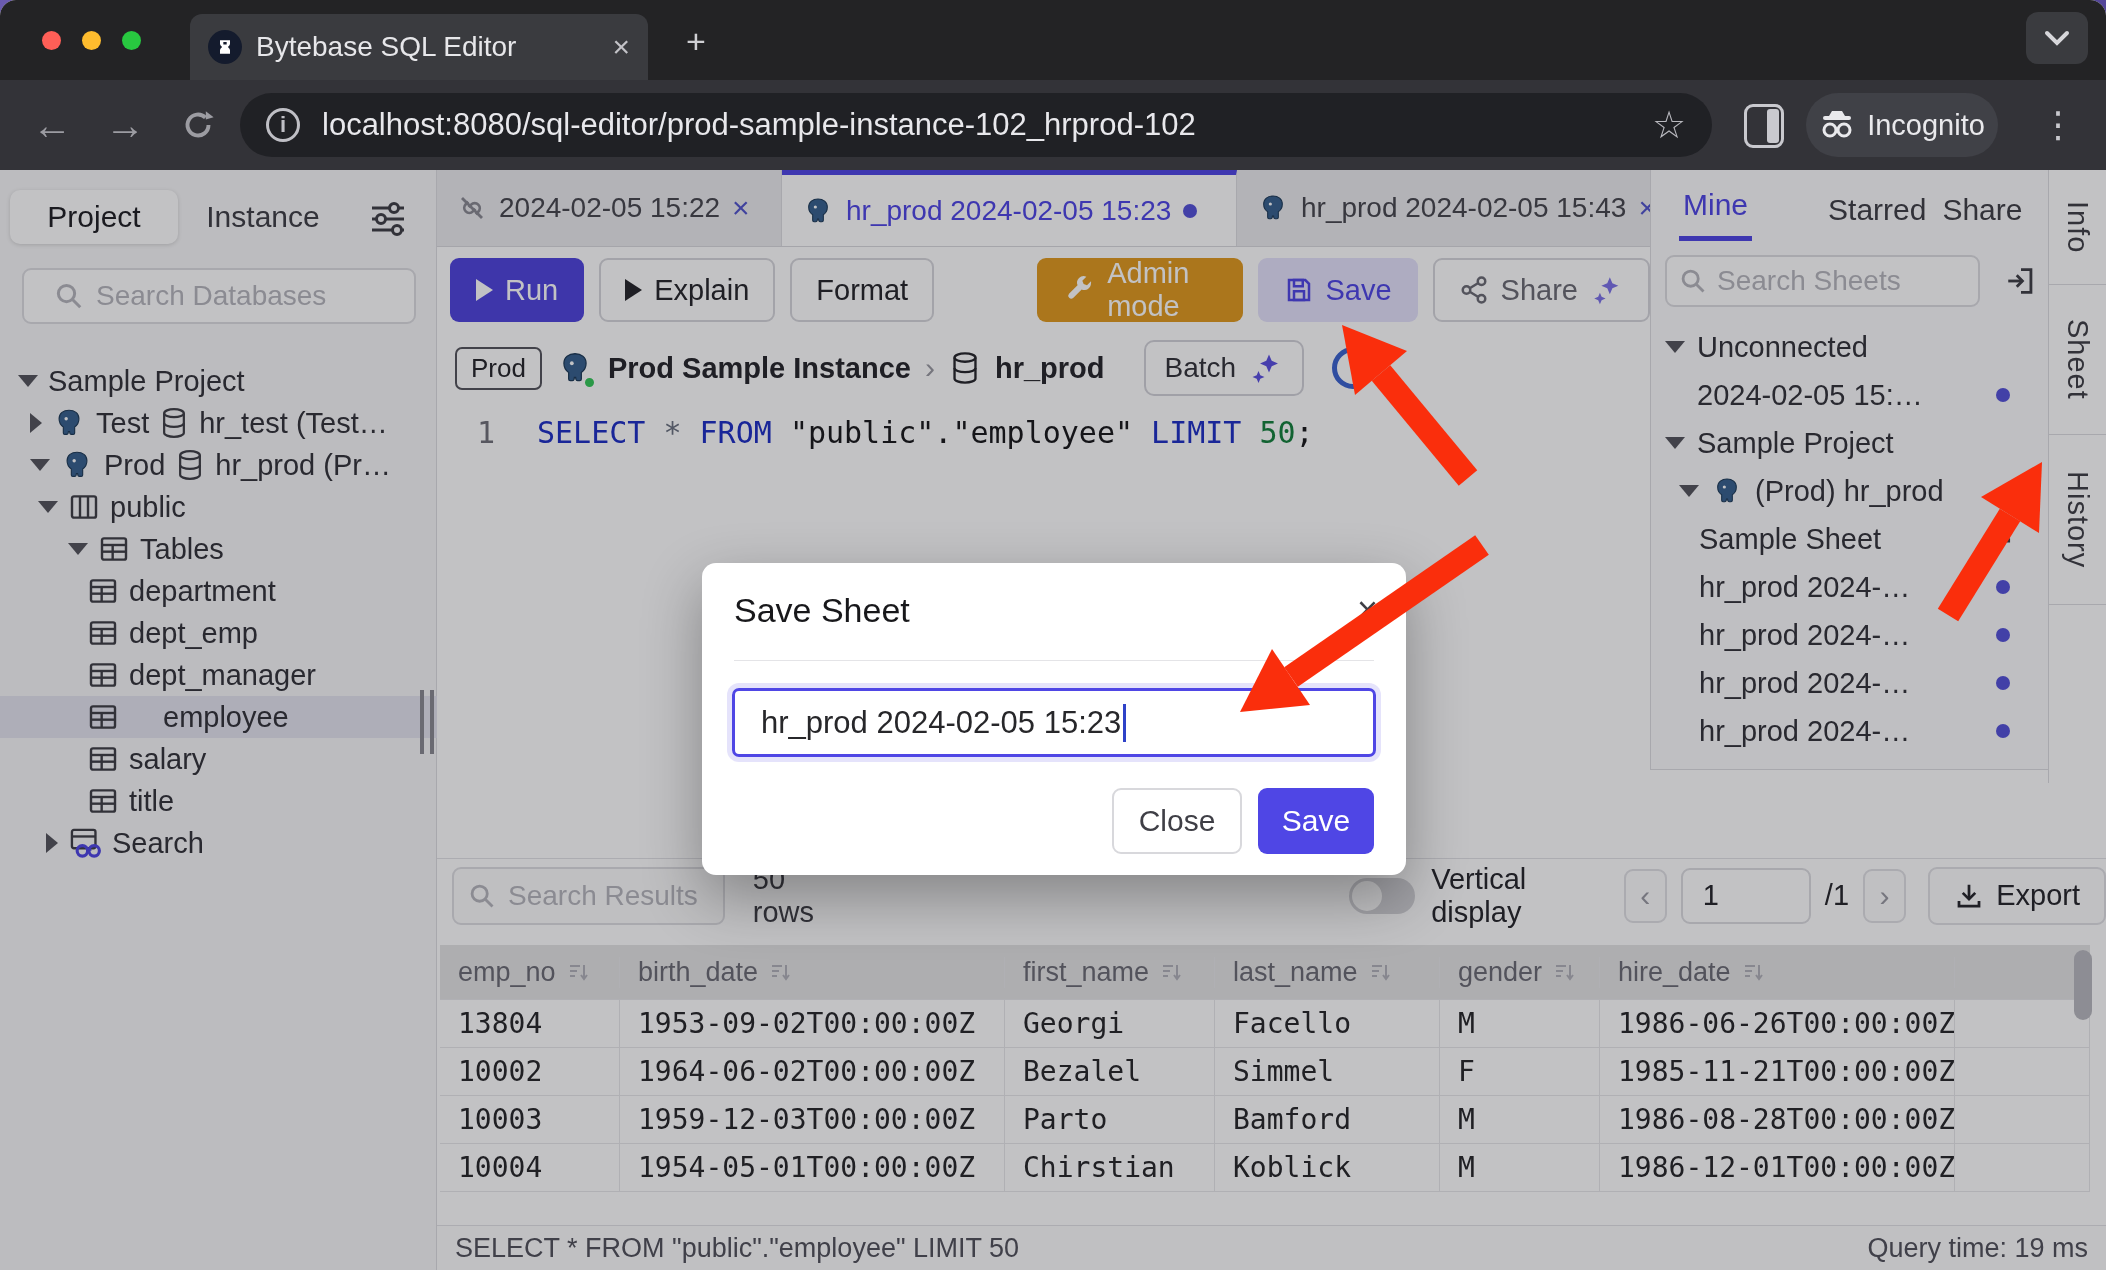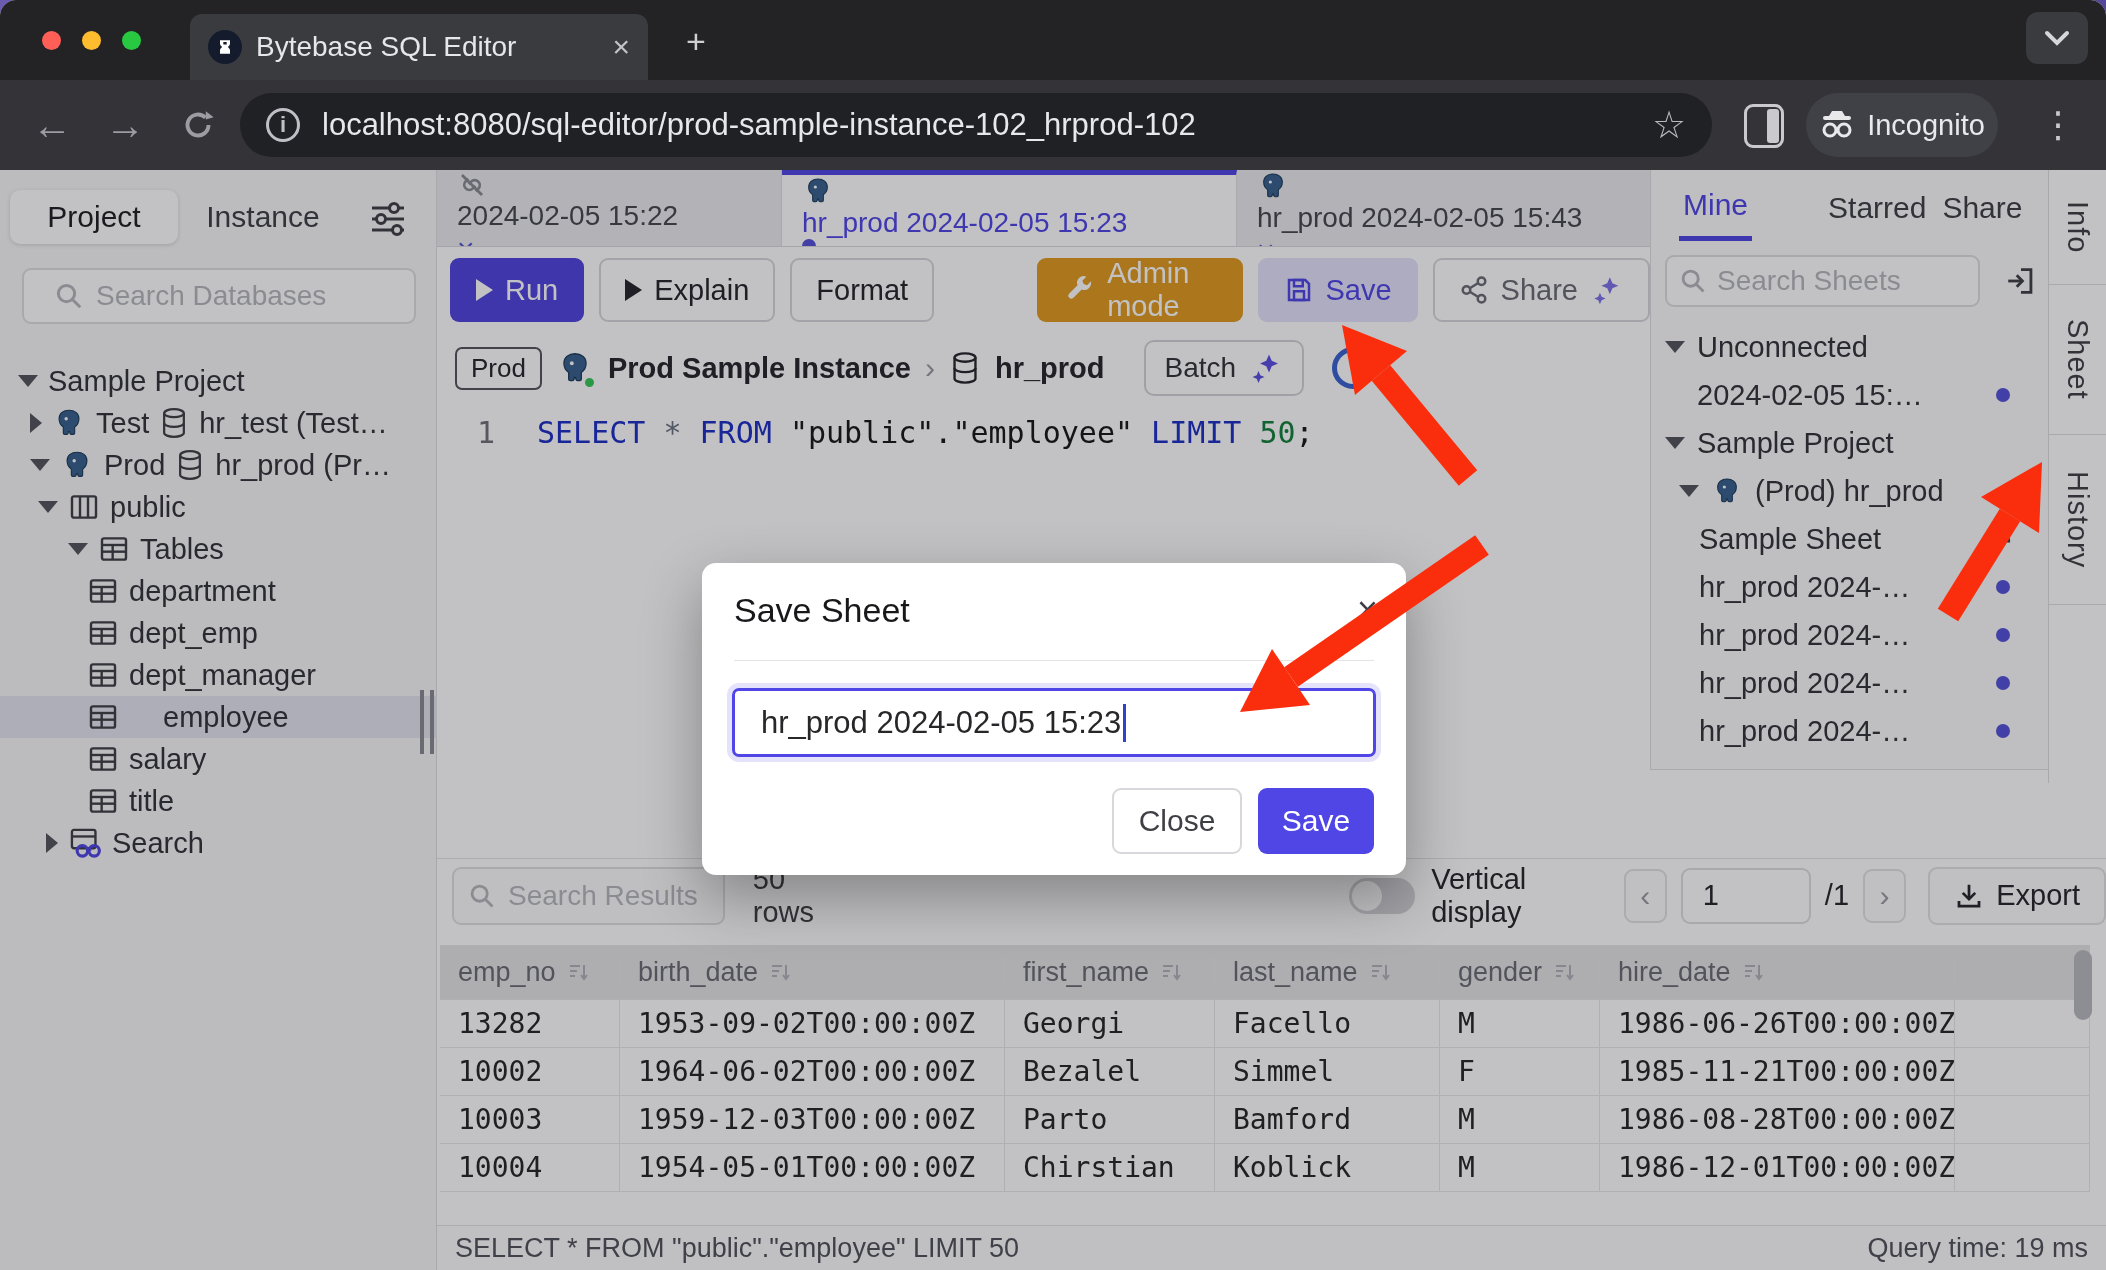--- a/index.html
+++ b/index.html
@@ -52,22 +52,22 @@
   .trow { height:42px; display:flex; align-items:center; gap:10px; font-size:29px; color:#33333a; white-space:nowrap; overflow:hidden; }
   .trow.sel { background:#e4e4ef;gap:44px; }
   .tri { width:0; height:0; flex:0 0 auto; }
   .tri.down { border-left:10px solid transparent; border-right:10px solid transparent; border-top:12px solid #55555c; }
   .tri.right { border-top:10px solid transparent; border-bottom:10px solid transparent; border-left:12px solid #55555c; }
   .db2 { color:#3f3f46; }
 
   
   .sheetbar { position:absolute; left:437px; top:0; width:1669px; height:77px; background:#ebebee; border-bottom:1px solid #d8d8dc;
               display:flex; align-items:stretch; }
-  .stab { display:flex; padding:0 20px; border-right:1px solid #dcdce0; font-size:28px; color:#47474e;
-          white-space:nowrap; overflow:hidden;flex-direction:column; }
+  .stab { display:flex; align-items:center; gap:12px; padding:0 20px; border-right:1px solid #dcdce0; font-size:28px; color:#47474e;
+          white-space:nowrap; overflow:hidden; }
   .stab.active { background:#fff; border-top:5px solid #4f46e5; color:#4f46e5; }
   .stab .x { color:#5255cc; font-size:30px; }
   .dot { width:14px; height:14px; border-radius:50%; background:#5552d8; flex:0 0 auto; }
   .plus-tab { display:flex; align-items:center; padding:0 16px; font-size:36px; color:#55555c; }
   .avatar { position:absolute; right:14px; top:15px; width:47px; height:47px; border-radius:50%; background:#d03556; color:#fff;
             font-size:23px; font-weight:bold; display:flex; align-items:center; justify-content:center; }
 
   
   .toolbar { position:absolute; left:437px; top:77px; width:1213px; height:86px; background:#fff; display:flex; align-items:center;
              padding-left:13px; gap:15px; }
@@ -94,21 +94,21 @@
   .editor { position:absolute; left:437px; top:233px; width:1213px; height:625px; background:#fff; }
   .codeline { display:flex; margin-top:12px; font-size:30px; }
   .gutter { width:58px; text-align:right; color:#71717a; font-family:"DejaVu Sans Mono", monospace; }
   .code { margin-left:42px; font-family:"DejaVu Sans Mono", monospace; color:#18181b; white-space:pre; }
   .kw { color:#1e2fc4; } .op { color:#6b7280; } .num { color:#15803d; }
   .resizer { position:absolute; left:420px; top:520px; width:14px; height:64px; border-left:4px solid #8a8a92; border-right:4px solid #8a8a92; }
 
   
   .rpanel { position:absolute; left:1650px; top:0; width:398px; height:600px; background:#fbfbfc; border-left:1px solid #dddde1;
             border-bottom:1px solid #dddde1; overflow:hidden; }
-  .rtabs { display:flex; align-items:center; padding:18px 28px 0 28px; gap:16px; }
+  .rtabs { display:flex; align-items:flex-end; padding:18px 28px 0 28px; gap:16px; }
   .rtab { font-size:30px; color:#3f3f46; flex:1; text-align:center; padding-bottom:14px; }
   .rtab.active { color:#4f46e5; border-bottom:5px solid #4f46e5; flex:0 0 auto; padding:0 4px 14px 4px; margin-right:60px; }
   .rsearch { margin:14px 14px 0 14px; height:52px; background:#fff; border:2px solid #dcdce0; border-radius:9px;
              display:flex; align-items:center; padding:0 12px; gap:10px; }
   .rsearch-row { display:flex; align-items:center; gap:10px; padding-right:10px; }
   .rtree { margin-top:16px; }
   .rrow { height:48px; display:flex; align-items:center; gap:12px; font-size:29px; color:#33333a; padding-left:14px; white-space:nowrap; }
   .rrow .grow { flex:1; overflow:hidden; text-overflow:ellipsis; }
   .more { color:#3f3f46; font-size:34px; padding-right:34px; }
   .rrow .dot { margin-right:38px; }
@@ -641,21 +641,21 @@
                 <line x1="4" y1="6" x2="14" y2="6" stroke="#b0b0b8" stroke-width="2"></line>
                 <line x1="4" y1="11" x2="11" y2="11" stroke="#b0b0b8" stroke-width="2"></line>
                 <line x1="4" y1="16" x2="9" y2="16" stroke="#b0b0b8" stroke-width="2"></line>
                 <line x1="18" y1="5" x2="18" y2="18" stroke="#b0b0b8" stroke-width="2"></line>
                 <polyline points="15,15 18,19 21,15" fill="none" stroke="#b0b0b8" stroke-width="2"></polyline>
               </svg>
             </div>
         <div class="gcell" style="width:135px"></div>
       </div>
       <div class="grow-line gdata">
-        <div class="gcell" style="width:180px">13282</div>
+        <div class="gcell" style="width:180px">13804</div>
         <div class="gcell" style="width:385px">1953-09-02T00:00:00Z</div>
         <div class="gcell" style="width:210px">Georgi</div>
         <div class="gcell" style="width:225px">Facello</div>
         <div class="gcell" style="width:160px">M</div>
         <div class="gcell" style="width:355px">1986-06-26T00:00:00Z</div>
         <div class="gcell" style="width:135px"></div>
       </div>
       <div class="grow-line gdata">
         <div class="gcell" style="width:180px">10002</div>
         <div class="gcell" style="width:385px">1964-06-02T00:00:00Z</div>

